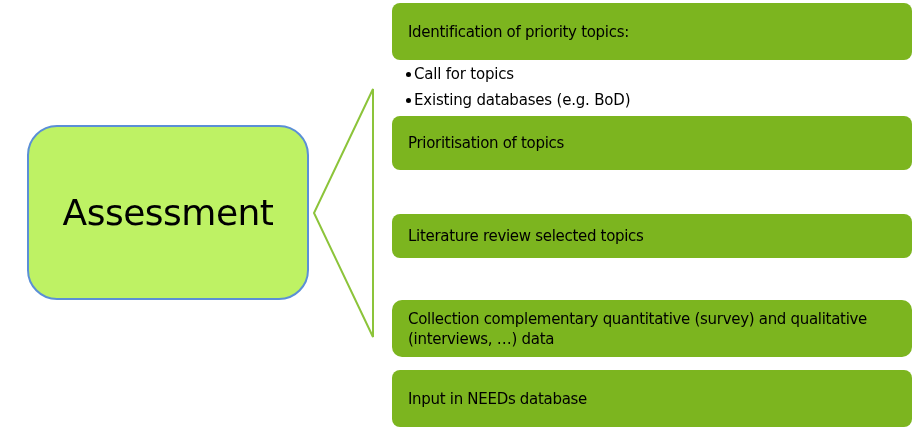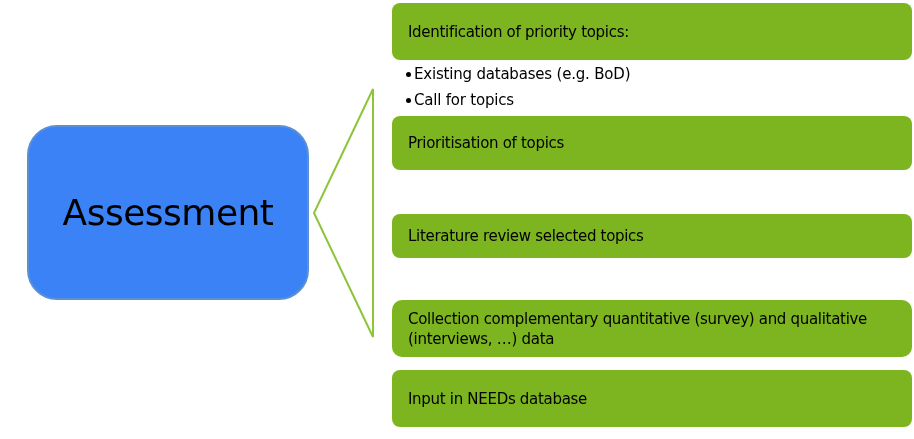--- a/index.html
+++ b/index.html
@@ -1,19 +1,19 @@
 <!DOCTYPE html>
 <html><head>
 <meta charset="utf-8">
 <style>
   html, body { margin: 0; padding: 0; background: #ffffff; }
   body { width: 914px; height: 439px; position: relative; overflow: hidden;
          font-family: "DejaVu Sans", "Liberation Sans", sans-serif; color: #000; }
   .main-box { position: absolute; left: 27px; top: 125px; width: 282px; height: 175px;
-              background: #3b82f6; border: 2px solid #5b8fd6; border-radius: 30px;
+              background: #bef264; border: 2px solid #5b8fd6; border-radius: 30px;
               box-sizing: border-box; display: flex; align-items: center; justify-content: center; }
   .main-box span { font-size: 36px; letter-spacing: -0.5px; }
   svg.connector { position: absolute; left: 0; top: 0; }
   .step { position: absolute; left: 392px; width: 520px; background: #7cb51f;
           border-radius: 8px; box-sizing: border-box; padding: 0 16px;
           display: flex; align-items: center; font-size: 15px; line-height: 20px; }
   .step span { letter-spacing: -0.3px; }
   .sublist { position: absolute; left: 406px; margin: 0; padding: 0; list-style: none;
              font-size: 15px; line-height: 26px; }
   .sublist li { display: flex; align-items: center; letter-spacing: -0.2px; }
@@ -30,25 +30,25 @@
 <svg class="connector" width="914" height="439">
   <polygon points="373,89 314,213 373,337" fill="none" stroke="#8cc43a" stroke-width="2"></polygon>
 </svg>
 
 <div class="step" style="top:3px;height:57px;">
   <span>Identification of priority topics:</span>
 </div>
 <ul class="sublist" style="top:61px;">
   <li>
       <span class="bullet"></span>
-      <span>Existing databases (e.g. BoD)</span>
+      <span>Call for topics</span>
     </li>
   <li>
       <span class="bullet"></span>
-      <span>Call for topics</span>
+      <span>Existing databases (e.g. BoD)</span>
     </li>
 </ul>
 
 <div class="step" style="top:116px;height:54px;">
   <span>Prioritisation of topics</span>
 </div>
 <ul class="sublist" style="top:174px;">
 </ul>
 
 <div class="step" style="top:214px;height:44px;">

